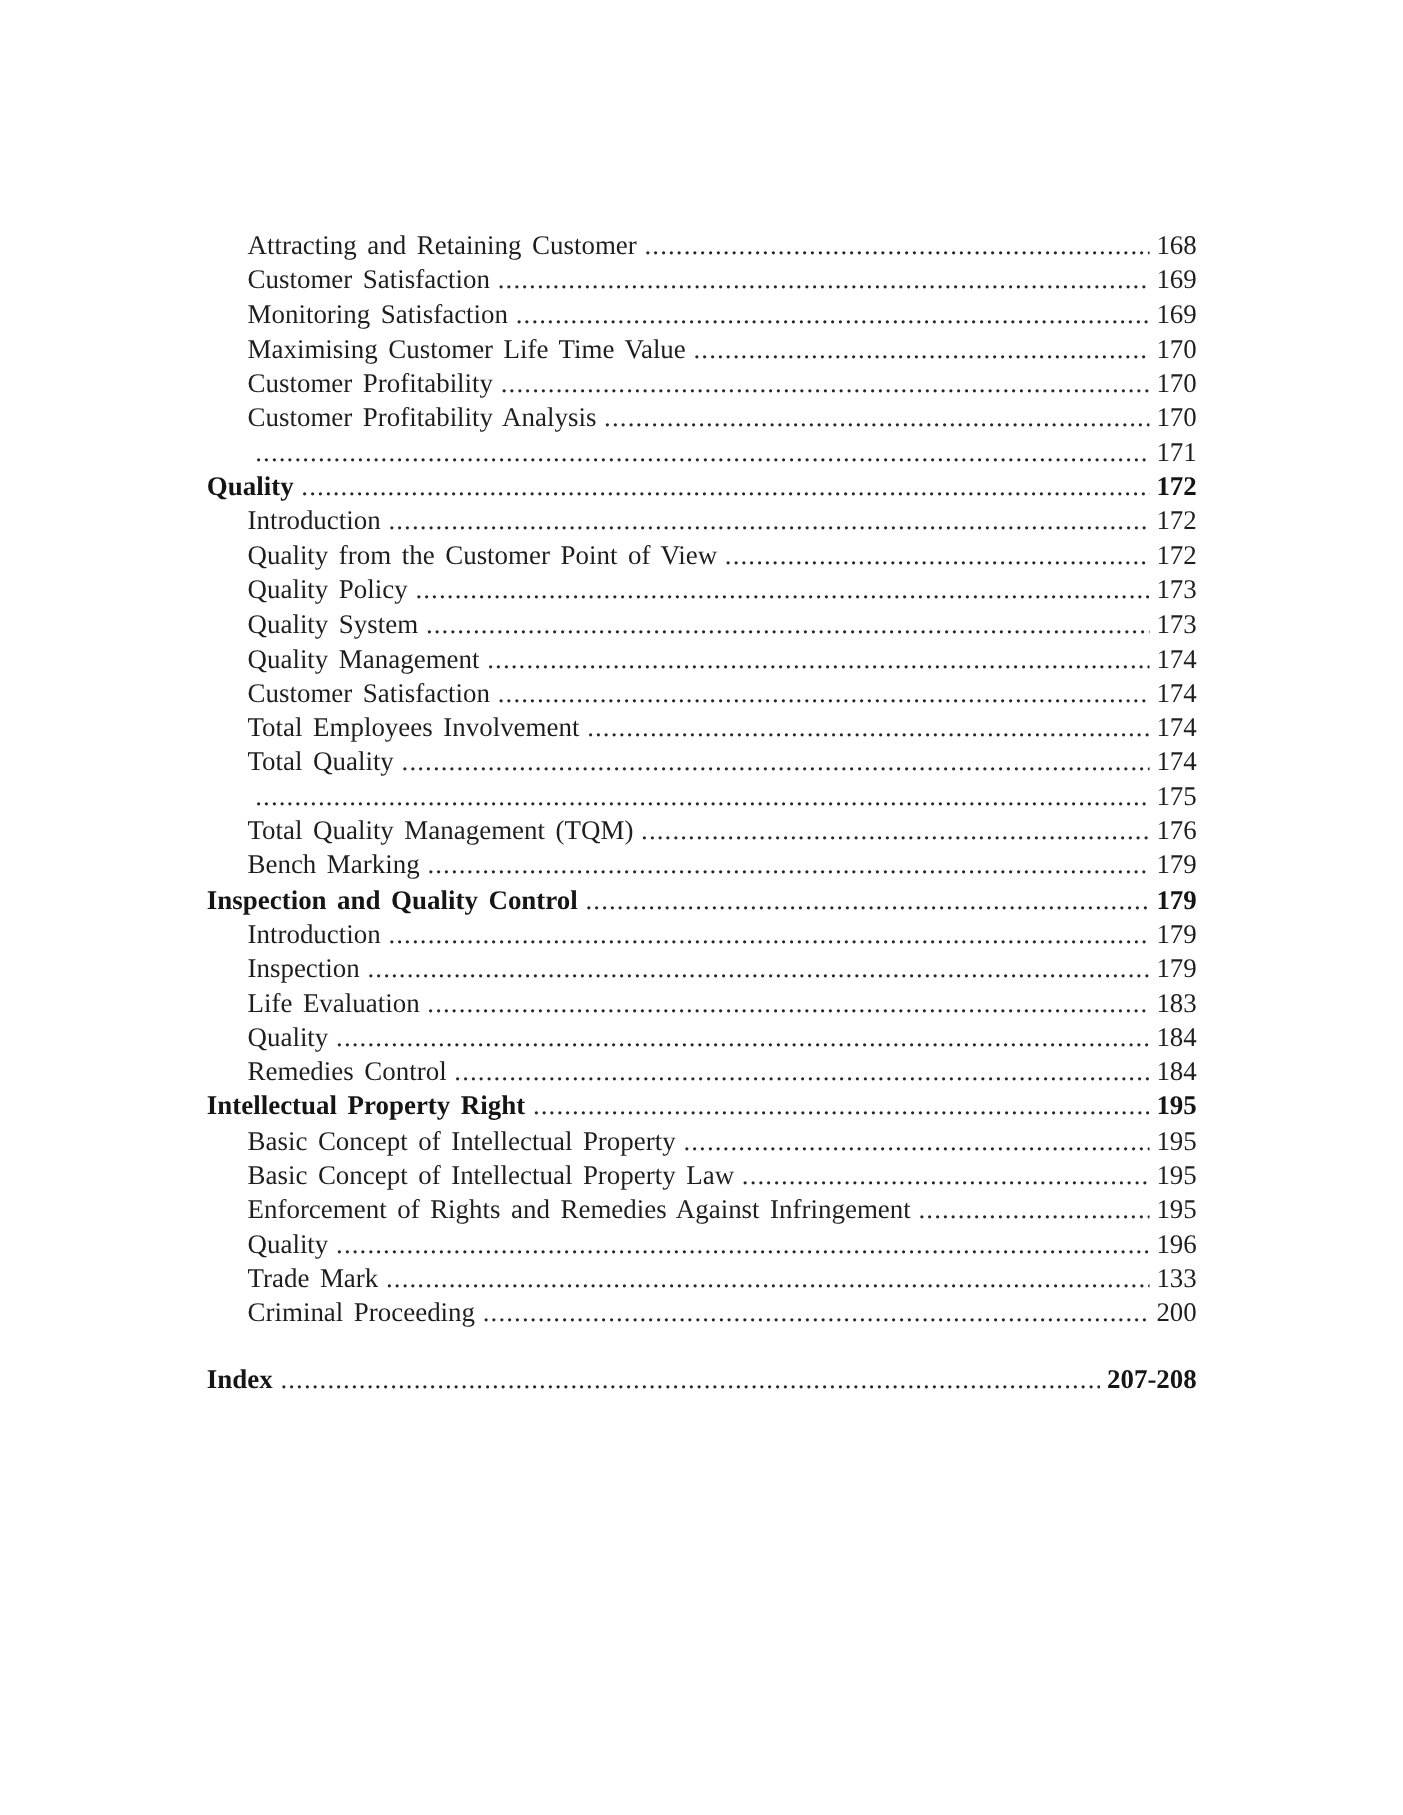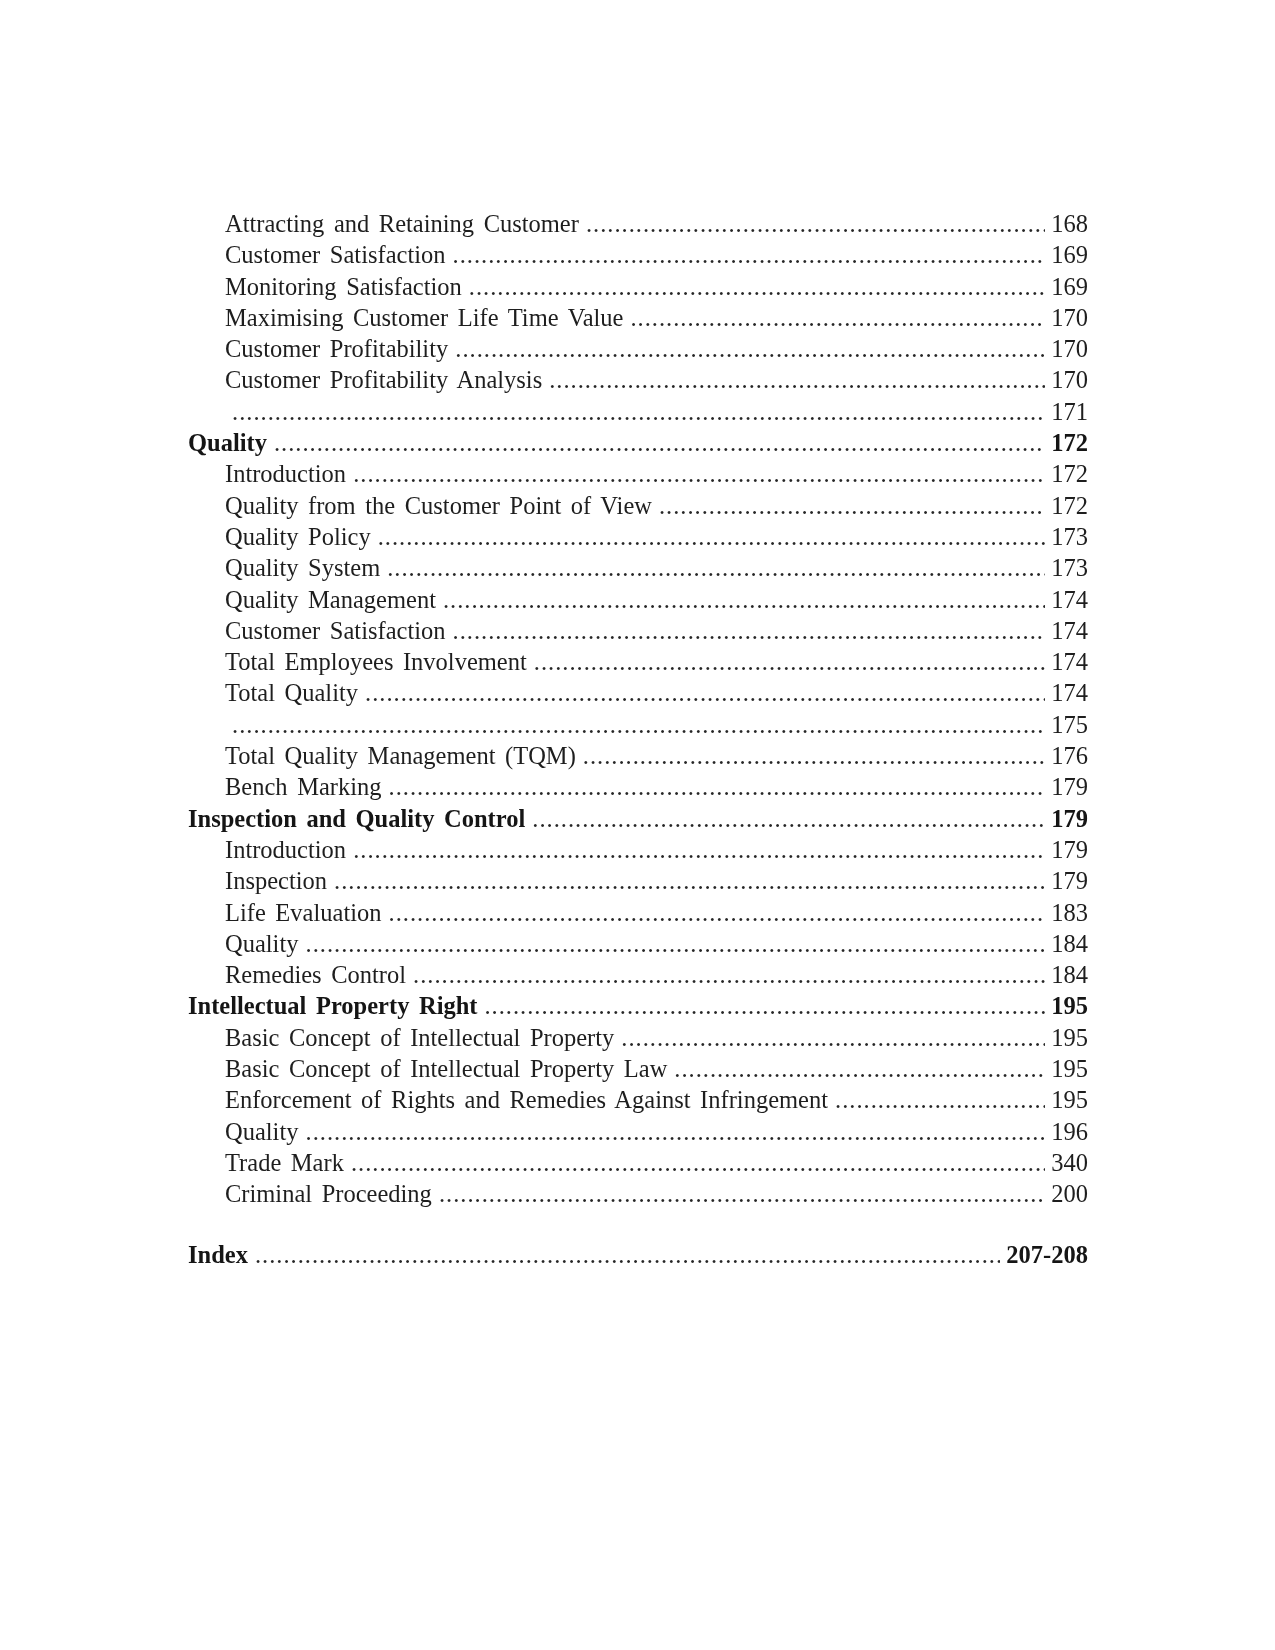--- a/index.html
+++ b/index.html
@@ -202,21 +202,21 @@
     <span class="page">195</span>
   </div>
       <div class="toc-row l1">
     <span class="label">Quality</span>
     <span class="leader"></span>
     <span class="page">196</span>
   </div>
       <div class="toc-row l1">
     <span class="label">Trade Mark</span>
     <span class="leader"></span>
-    <span class="page">340</span>
+    <span class="page">133</span>
   </div>
       <div class="toc-row l1">
     <span class="label">Criminal Proceeding</span>
     <span class="leader"></span>
     <span class="page">200</span>
   </div>
     </div>
   <div class="toc-row l0 bold index-row">
     <span class="label">Index</span>
     <span class="leader"></span>

